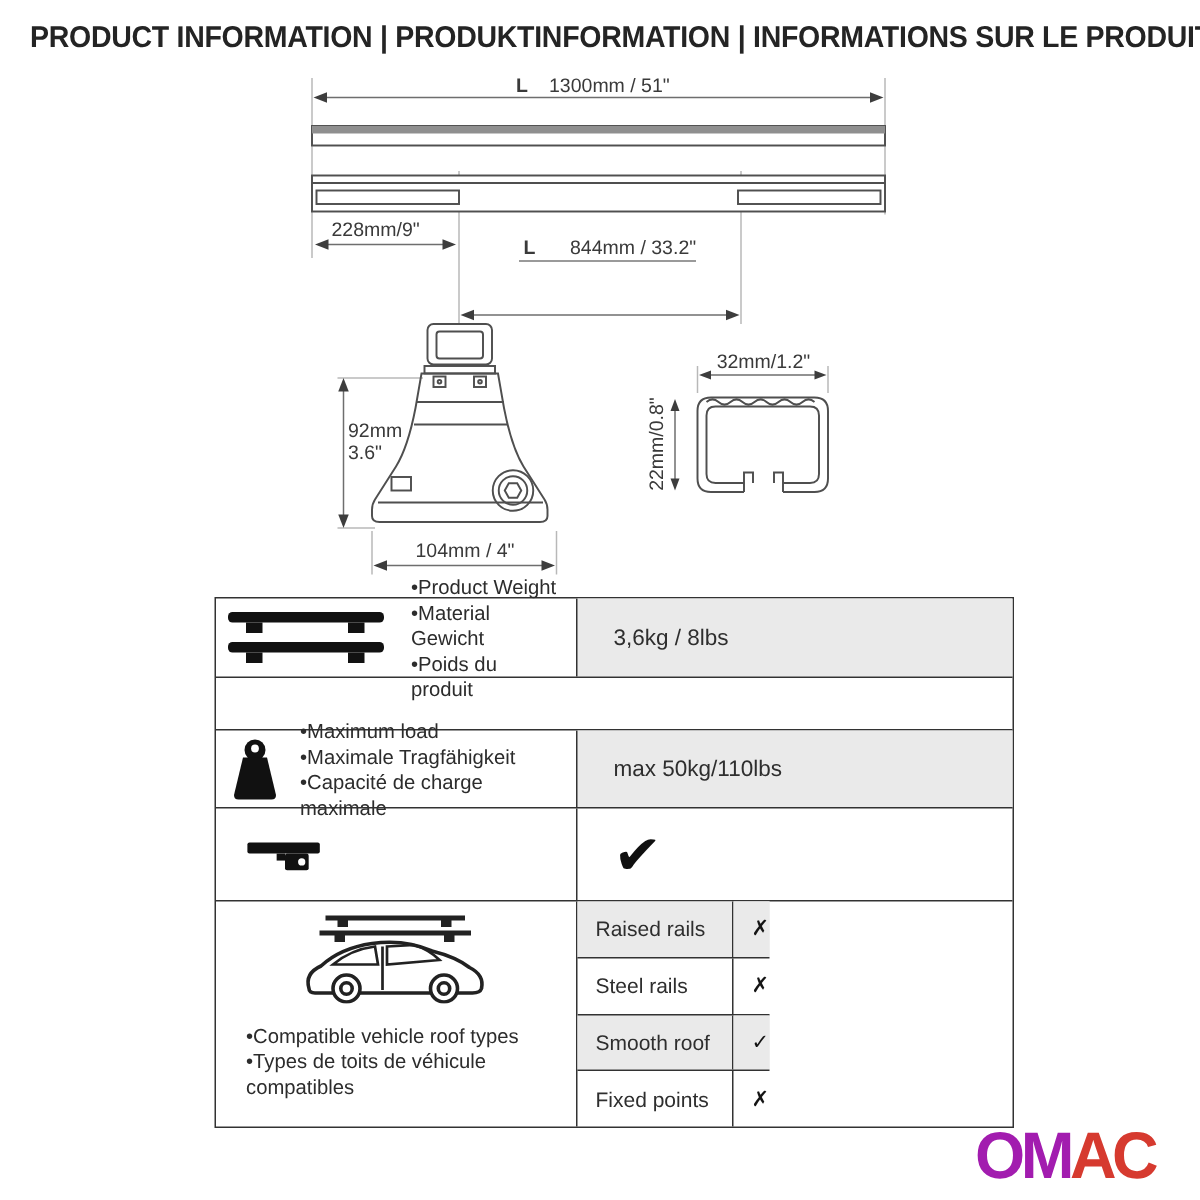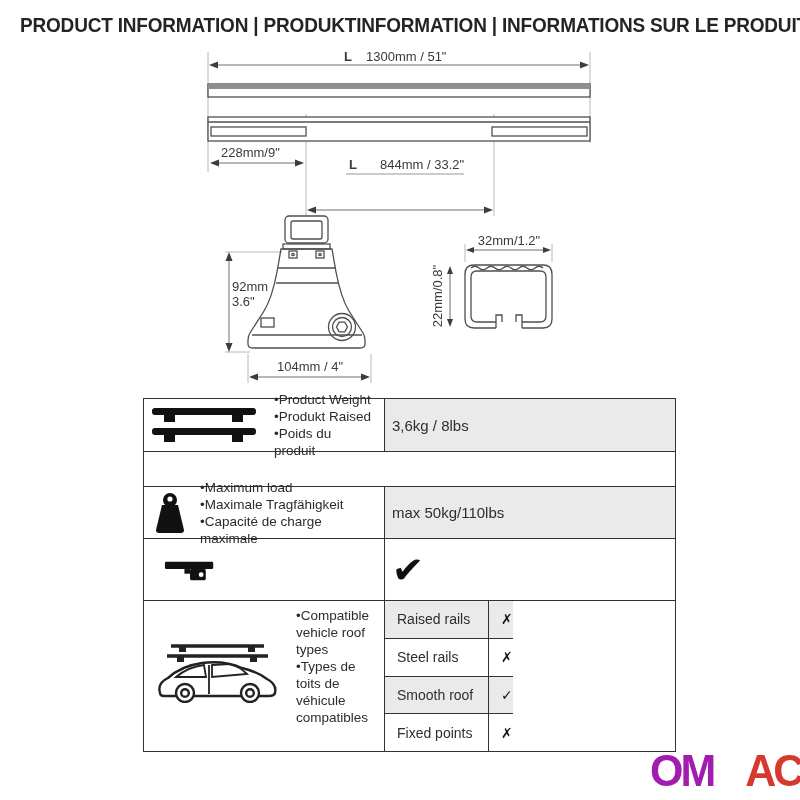--- a/index.html
+++ b/index.html
@@ -24,43 +24,43 @@
   
   .spec-table{
     position:absolute;left:143px;top:398px;width:533px;height:354px;
     border:1.5px solid #323232;box-sizing:border-box;display:flex;flex-direction:column;
     background:#fff;color:#2e2e2e;
   }
   .trow{display:flex;box-sizing:border-box;border-top:1.5px solid #323232;}
   .trow:first-child{border-top:none;}
   .lcell{width:240px;box-sizing:border-box;display:flex;align-items:center;padding:3px 8px;}
   .vcell{flex:1;box-sizing:border-box;border-left:1.5px solid #323232;display:flex;
-         align-items:center;padding:3px 7px;font-size:15px;}
+         align-items:center;padding:3px 24px;font-size:15px;}
   .shaded{background:#eaeaea;}
   .lbl{font-size:13.5px;line-height:17px;color:#2c2c2c;}
   .iconwrap{flex:none;display:flex;align-items:center;justify-content:flex-start;}
   .bigcheck{font-family:"DejaVu Sans",sans-serif;font-size:38px;line-height:38px;color:#101010;transform:rotate(3deg);}
   
   .roofcol{flex-direction:column;align-items:flex-start;padding:0;}
   .subrow{display:flex;flex:1;box-sizing:border-box;border-top:1.5px solid #323232;align-items:stretch;}
   .subrow:first-child{border-top:none;}
   .sublabel{width:104px;box-sizing:border-box;border-right:1.5px solid #323232;
             display:flex;align-items:center;padding-left:12px;font-size:14px;}
   .submark{flex:1;display:flex;align-items:center;padding-left:12px;
            font-family:"DejaVu Sans",sans-serif;font-size:14px;font-weight:bold;color:#141414;}
-  .rowtypes-label{display:flex;flex-direction:row;align-items:stretch;justify-content:flex-start;padding-top:6px;}
+  .rowtypes-label{display:flex;flex-direction:column;align-items:stretch;justify-content:flex-start;padding-top:6px;}
   .rowtypes-label .caricon{align-self:center;margin-bottom:8px;}
   .rowtypes-label .lbl{padding-left:12px;width:215px;}
   
   .logo{
     position:absolute;left:650px;top:748px;font-size:43px;font-weight:bold;
     letter-spacing:-3px;line-height:46px;white-space:nowrap;transform:scaleY(1.02);
   }
   .logo .p1{color:#a21caf;}
-  .logo .p2{color:#d63a2f;margin-left:32px;}
+  .logo .p2{color:#d63a2f;}
 </style>
 </head>
 <body>
 
 <div class="hdr">PRODUCT INFORMATION | PRODUKTINFORMATION | INFORMATIONS SUR LE PRODUIT</div>
 
 <svg class="diagram" viewBox="0 0 800 400">
 
   <g>
     <line class="extline" x1="208" y1="52" x2="208" y2="172"></line>
@@ -175,21 +175,21 @@
           <rect x="0" y="2" width="104" height="7" rx="3" fill="#111"></rect>
           <rect x="12" y="9" width="11" height="7" fill="#111"></rect>
           <rect x="80" y="9" width="11" height="7" fill="#111"></rect>
           <rect x="0" y="22" width="104" height="7" rx="3" fill="#111"></rect>
           <rect x="12" y="29" width="11" height="7" fill="#111"></rect>
           <rect x="80" y="29" width="11" height="7" fill="#111"></rect>
         </svg>
       </span>
       <span class="lbl">
         <div>•Product Weight</div>
-        <div>•Produkt Raised</div>
+        <div>•Material Gewicht</div>
         <div>•Poids du produit</div>
       </span>
     </div>
     <div class="vcell shaded">3,6kg / 8lbs</div>
   </div>
 
   <div class="trow" style="height:35px">
   </div>
 
   <div class="trow" style="height:52px">

